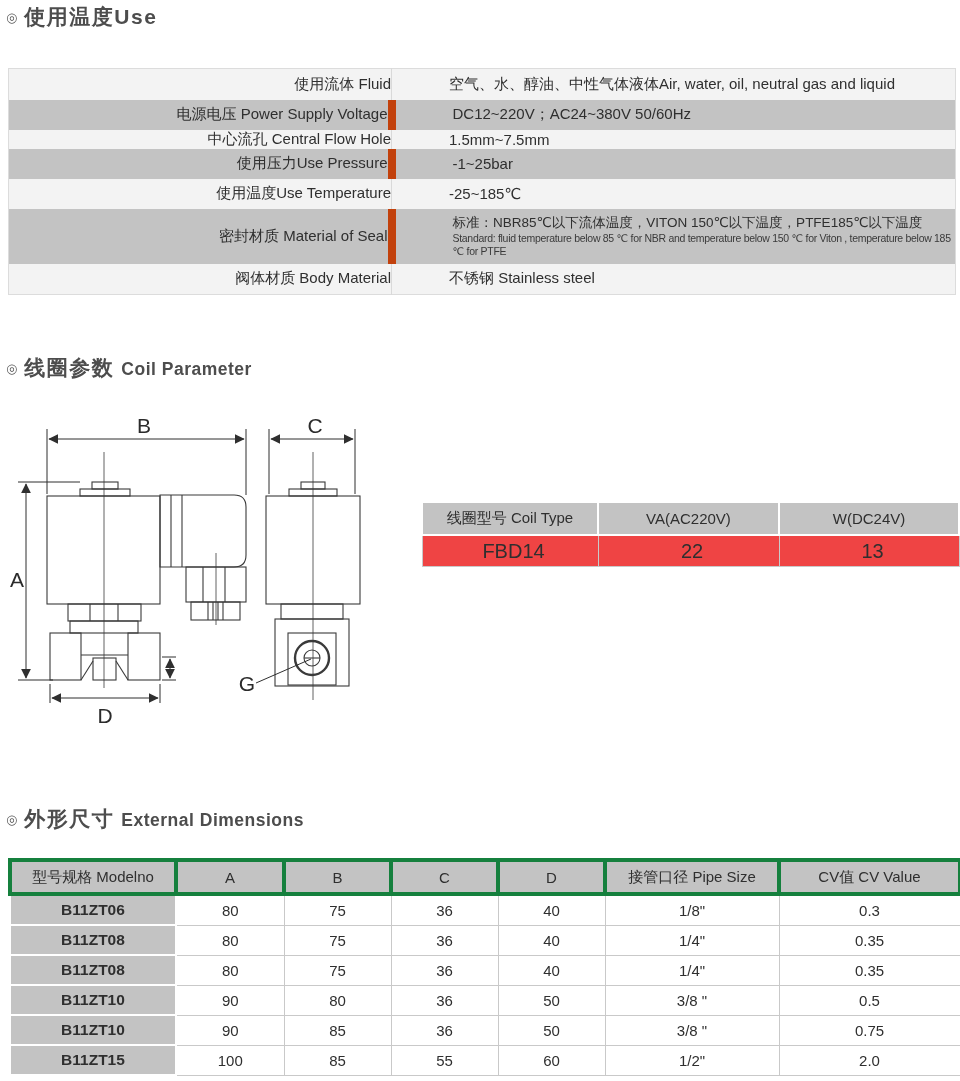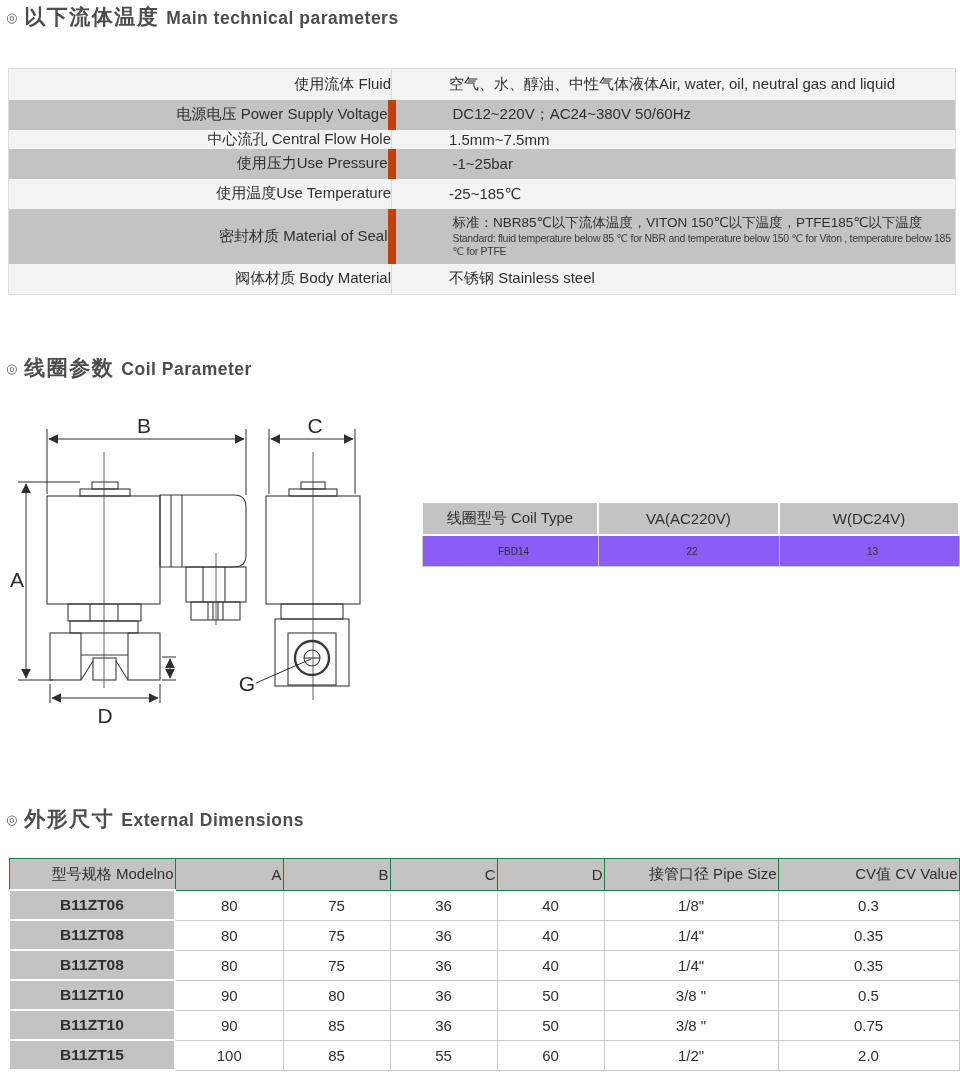--- a/index.html
+++ b/index.html
@@ -21,39 +21,38 @@
   .params td.value{padding-left:57px;}
   .params tr.shaded{background:#c3c3c3;}
   .params tr.light{background:#f3f3f3;}
   .params tr.shaded td.value{border-left:8px solid #c2410c;}
   .params tr.light td.value{border-left:1px solid #d9d9d9;}
   .seal-zh{display:block;font-size:13.5px;line-height:18px;}
   .seal-en{display:block;font-size:10.5px;letter-spacing:-0.3px;line-height:13px;color:#3a3a3a;}
   
   .coil-table{position:absolute;left:421px;top:501px;width:537px;}
   .coil-table th{background:#c3c3c3;border:2px solid #ffffff;font-weight:normal;font-size:15px;height:29px;text-align:center;}
-  .coil-table td{background:#8b5cf6;border:1px solid #c9c9c9;font-size:10px;height:28px;text-align:center;padding-left:8px;}
+  .coil-table td{background:#ef4444;border:1px solid #c9c9c9;font-size:20px;height:28px;text-align:center;padding-left:8px;}
   
   .dim-table{position:absolute;left:8px;top:858px;width:950px;}
-  .dim-table th{background:#c3c3c3;border:1px solid #15803d;font-weight:normal;font-size:15px;height:28px;text-align:right;}
+  .dim-table th{background:#c3c3c3;border:4px solid #15803d;font-weight:normal;font-size:15px;height:28px;text-align:center;}
   .dim-table td{background:#ffffff;border:1px solid #c9c9c9;font-size:15px;height:26px;text-align:center;}
   .dim-table td.model{background:#c3c3c3;border:2px solid #ffffff;font-size:15.5px;font-weight:bold;}
   
   .drawing{position:absolute;left:8px;top:400px;width:400px;height:332px;}
   .drawing text{font-family:"Liberation Sans","DejaVu Sans",sans-serif;font-size:21px;fill:#2b2b2b;}
 </style>
 </head>
 <body>
 
 <div class="page">
 
   <div class="sec-title" style="top:3px;">
     <span class="bullet">◎</span>
-    <span class="zh">以下流体温度</span>
-    <span class="en">Main technical parameters</span>
+    <span class="zh">使用温度Use</span>
   </div>
 
   <table class="params">
     <tbody id="params-body">
         <tr class="light" style="height: 31px;">
           <td class="label">使用流体 Fluid</td>
           <td class="value">空气、水、醇油、中性气体液体Air, water, oil, neutral gas and liquid</td>
         </tr>
         <tr class="shaded" style="height: 30px;">
           <td class="label">电源电压 Power Supply Voltage</td>

